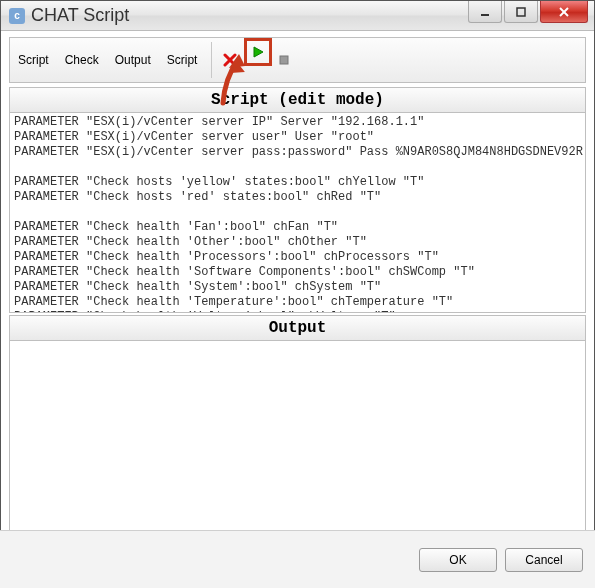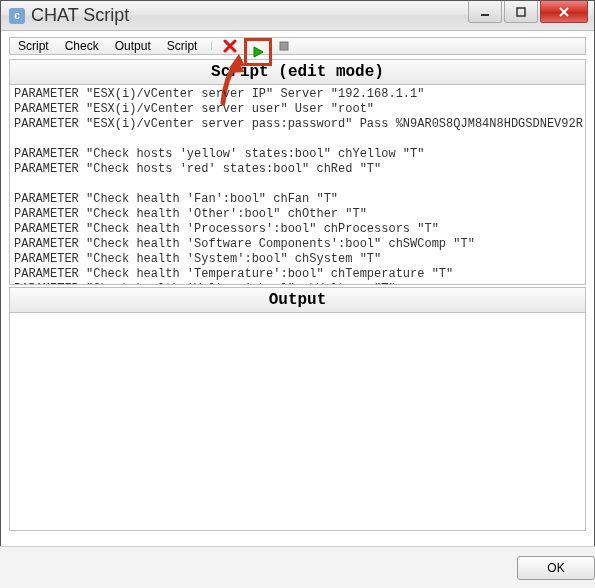--- a/index.html
+++ b/index.html
@@ -50,21 +50,21 @@
     background: linear-gradient(#f08080, #d43b2f 45%, #c52a1f 55%, #e2685e);
     border-color: #a33;
     margin-right: 6px;
     width: 48px;
   }
   .winbtn svg { width: 12px; height: 12px; }
   
   
   .toolbar {
     margin: 6px 8px 4px 8px;
-    height: 18px;
+    height: 46px;
     border: 1px solid #bfbfbf;
     background: linear-gradient(#fcfcfc, #ececec);
     display: flex;
     align-items: stretch;
   }
   .menuitems { display: flex; align-items: center; }
   .menuitems span {
     padding: 0 8px;
     line-height: 28px;
     cursor: default;
@@ -125,25 +125,26 @@
   .output-body {
     border: 1px solid #bfbfbf;
     border-top: none;
     height: 218px;
     background: #fff;
   }
   
   .bottom-bar {
     position: absolute;
     bottom: 0; left: 0; right: 0;
-    height: 42px;
+    height: 58px;
     border-top: 1px solid #cfcfcf;
     display: flex;
     align-items: center;
     justify-content: flex-end;
+    padding-right: 12px;
     gap: 8px;
     background: #f3f3f3;
   }
   .btn {
     min-width: 78px;
     height: 24px;
     border: 1px solid #9a9a9a;
     border-radius: 3px;
     background: linear-gradient(#fdfdfd, #e5e5e5);
     font-size: 12px;
@@ -237,13 +238,14 @@
   </div>
 </div>
 
 <div class="panel-wrap">
   <div class="panel-header">Output</div>
   <div class="output-body"></div>
 </div>
 
 <div class="bottom-bar">
   <div class="btn">OK</div>
+  <div class="btn">Cancel</div>
 </div>
 
 </body></html>

